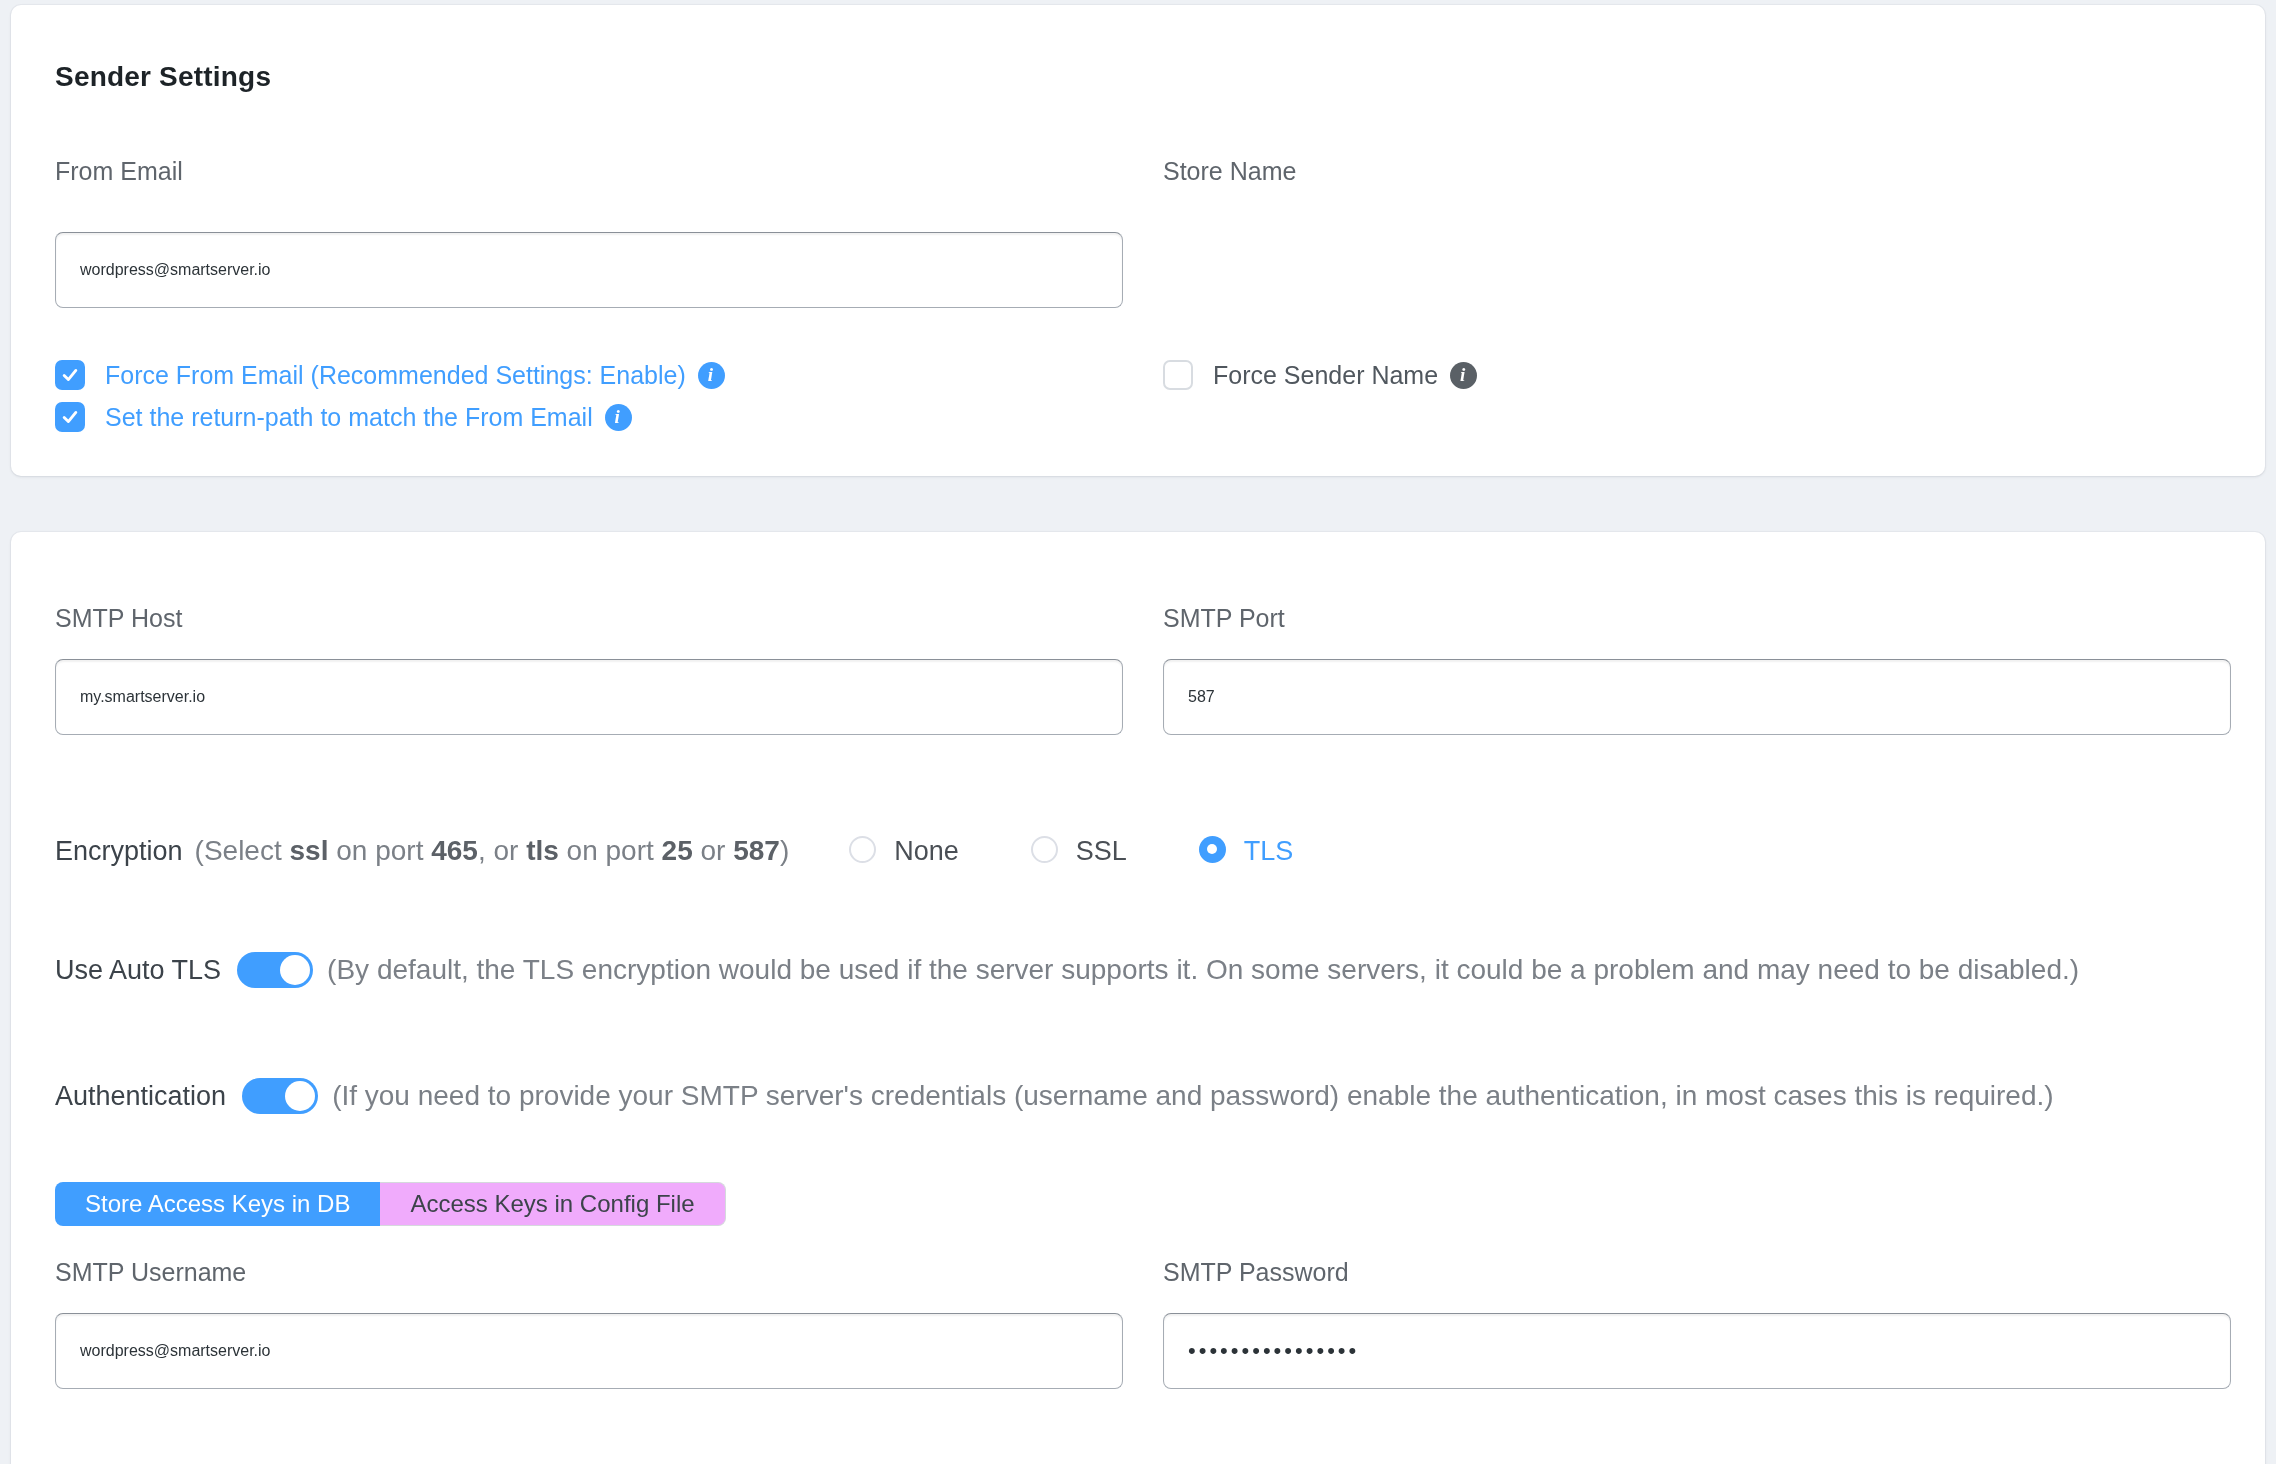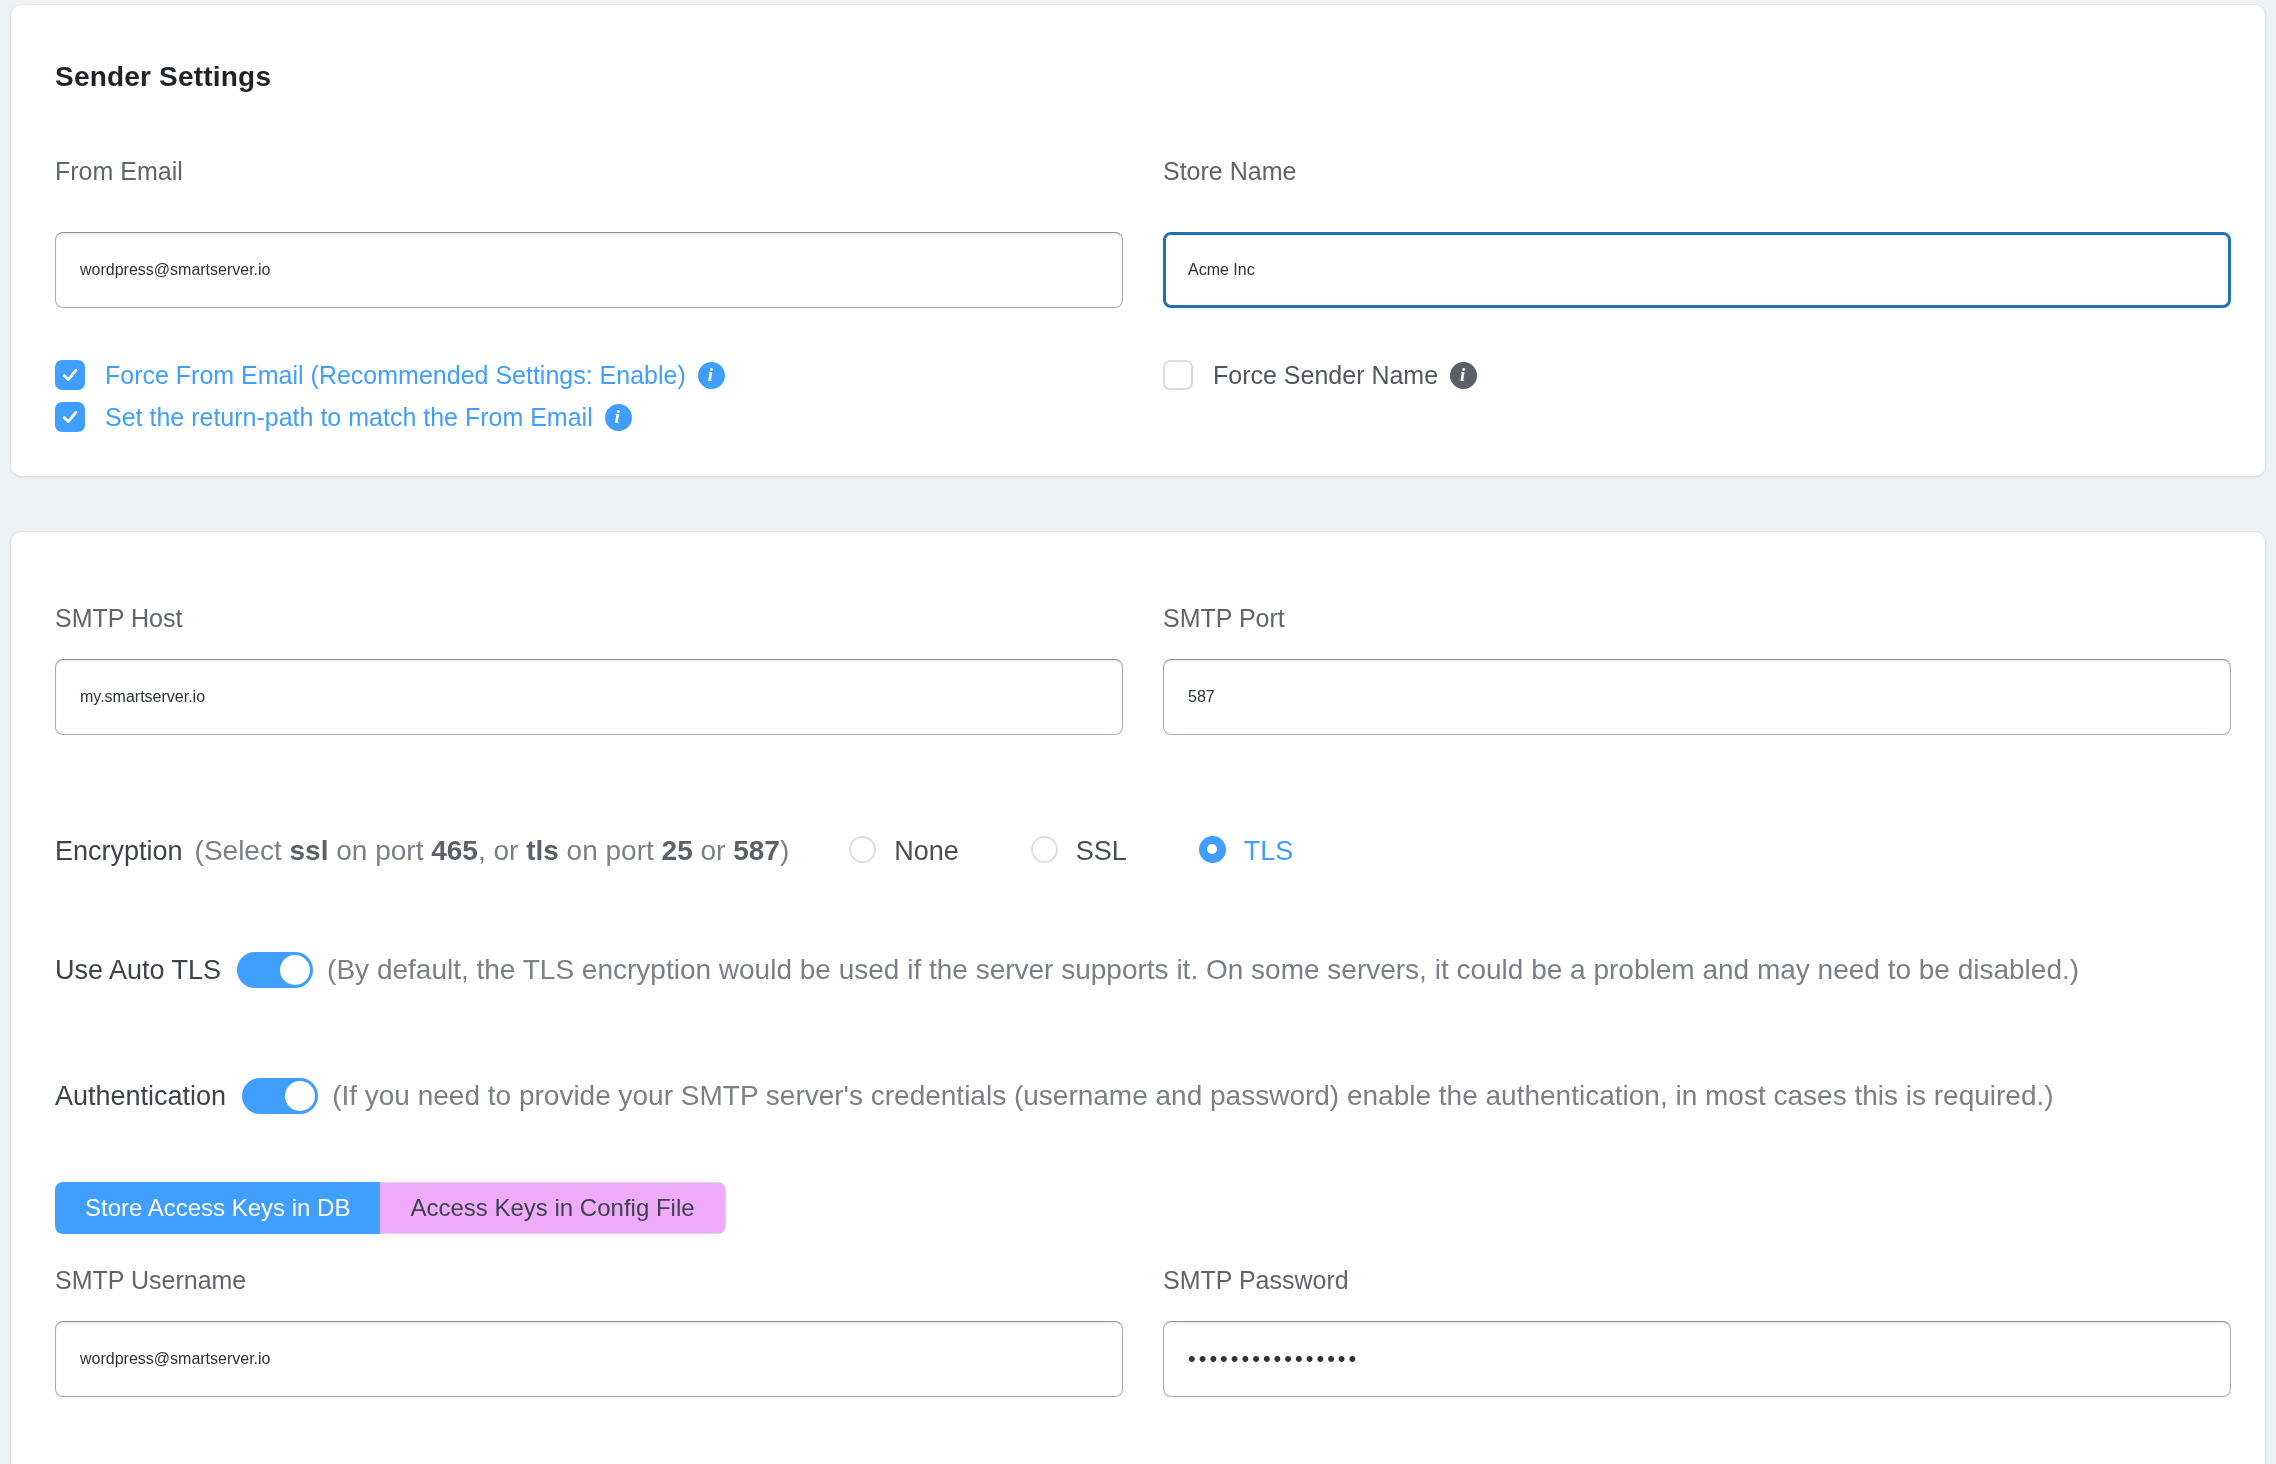--- a/index.html
+++ b/index.html
@@ -151,21 +151,21 @@
     top:3px; right:3px;
     width:30px; height:30px;
     border-radius:50%;
     background:#fff;
   }
   .toggle-row .hint-text { margin-left:14px; }
 
   
   .tab-group { margin-top:68px; display:inline-flex; }
   .tab {
-    height:52px;
+    height:44px;
     display:flex; align-items:center;
     padding:0 30px;
     font-size:24px;
     cursor:pointer;
   }
   .tab.active {
     background:#409eff;
     color:#fff;
     border-radius:8px 0 0 8px;
   }
@@ -185,21 +185,20 @@
 <div class="card card-1">
   <div class="section-title">Sender Settings</div>
 
   <div class="grid-2">
     <div>
       <label class="field-label">From Email</label>
       <input class="text-input" type="text" value="wordpress@smartserver.io" style="">
     </div>
     <div>
       <label class="field-label">Store Name</label>
-      <input class="text-input focused" type="text" value="Acme Inc" style="">
     </div>
   </div>
 
   <div class="grid-2 check-rows">
     <div>
       <div class="check-row">
         <span class="checkbox checked">
           <svg viewBox="0 0 24 24">
               <path d="M5 12.5l5 5 9-11" stroke="#ffffff" stroke-width="3.4" fill="none" stroke-linecap="round" stroke-linejoin="round"></path>
             </svg>

